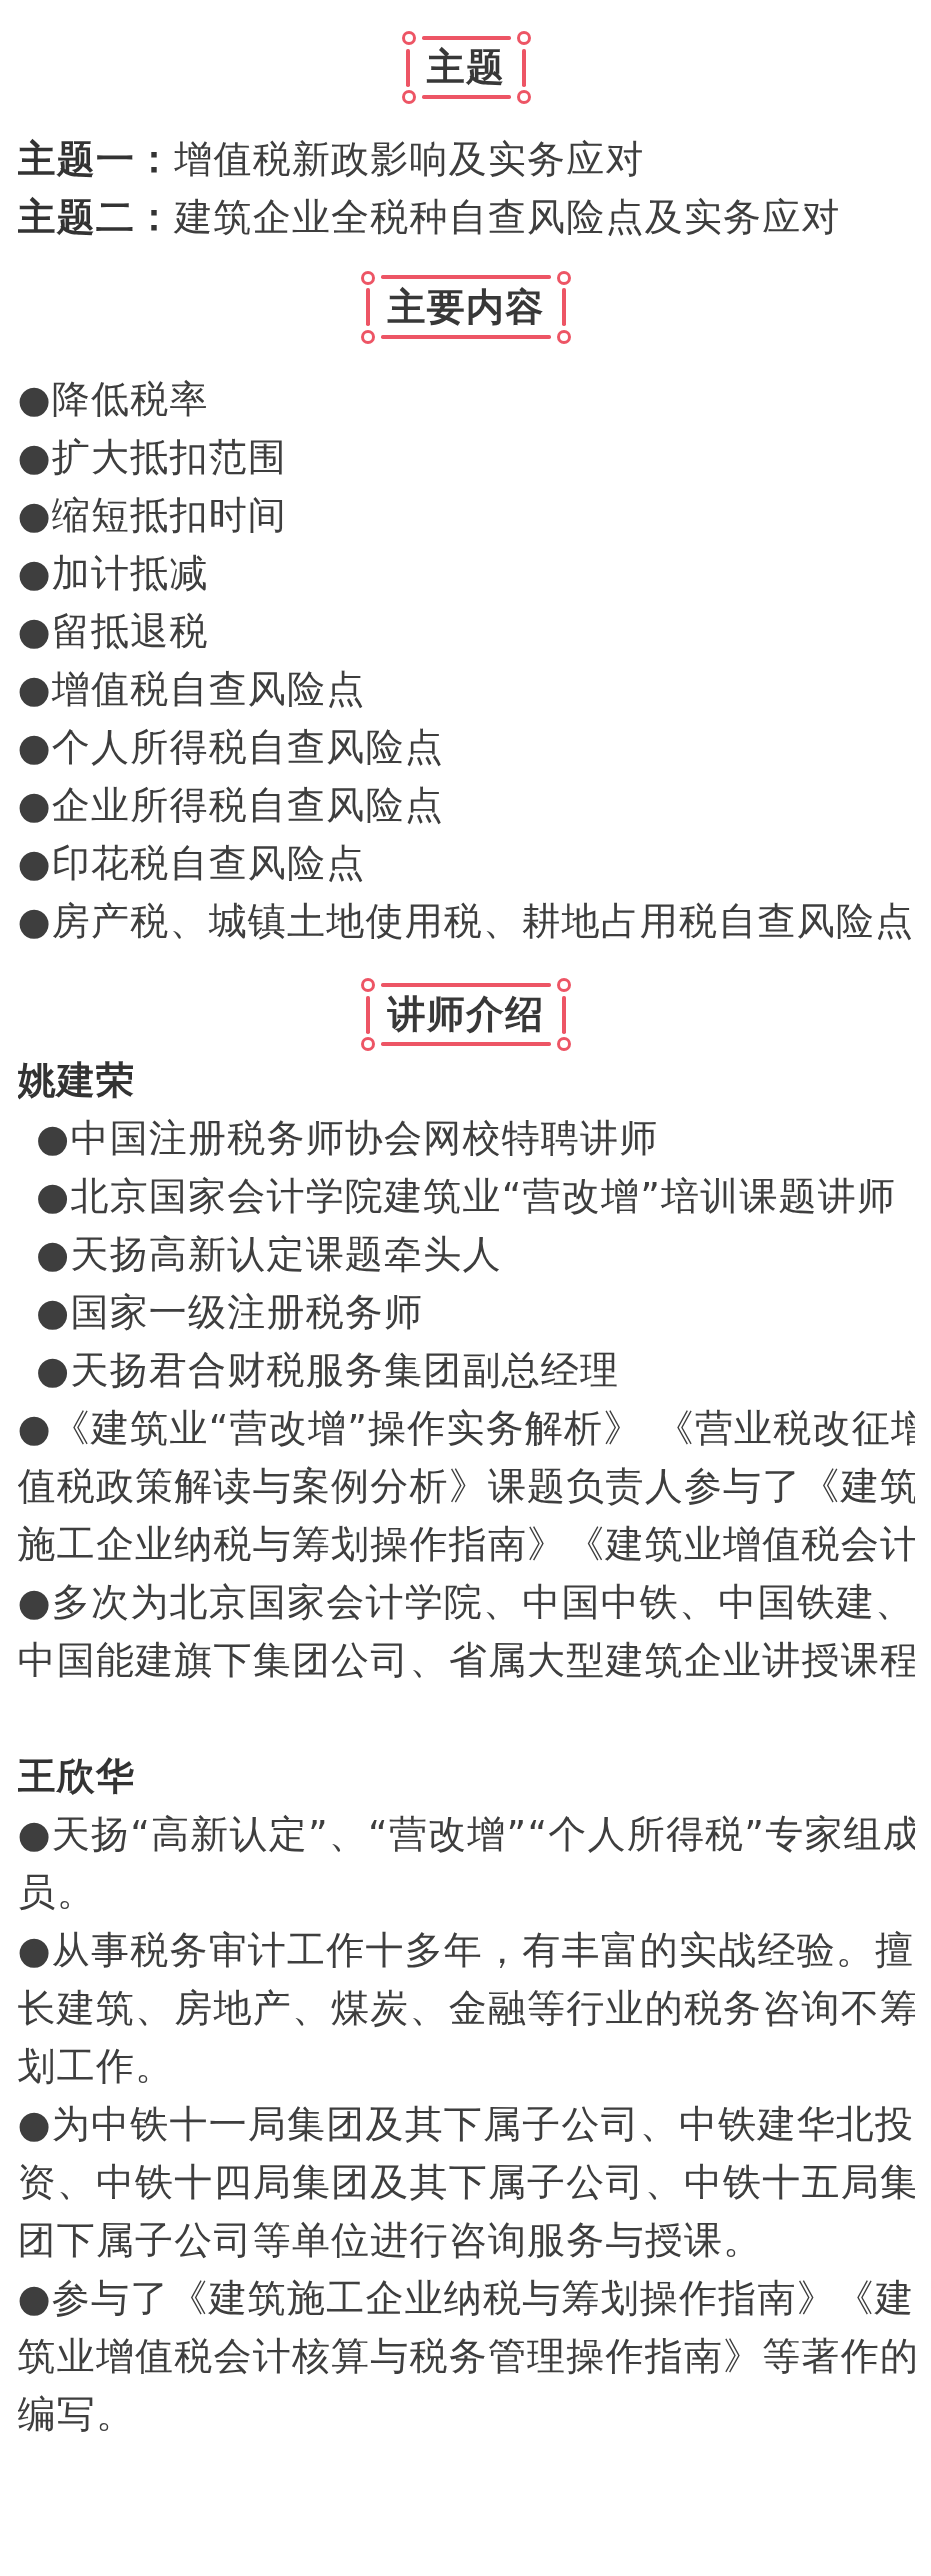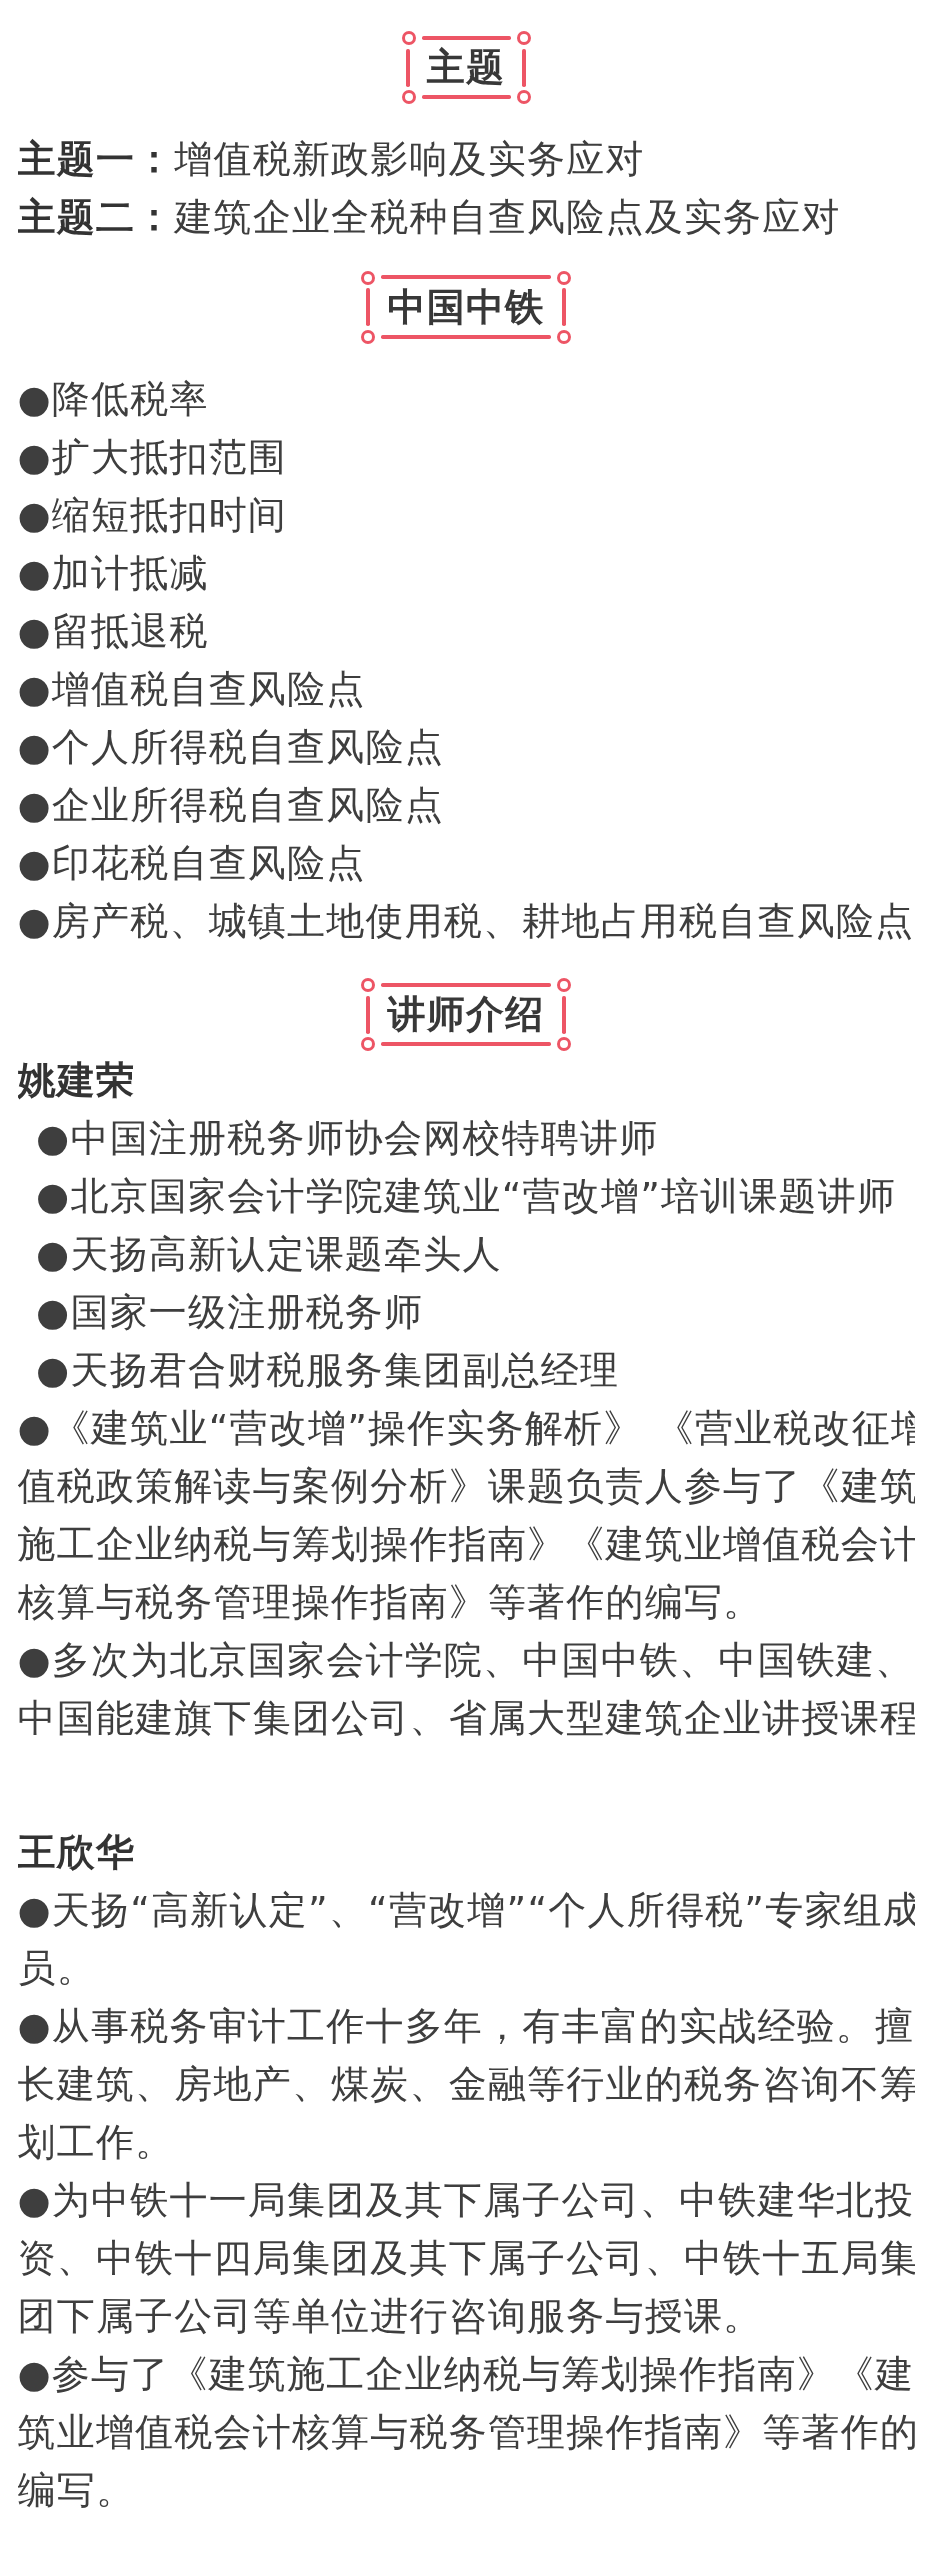--- a/index.html
+++ b/index.html
@@ -94,21 +94,21 @@
   }
   .bullet-item.indent .line {
     padding-left: 18.6px;
   }
   
   .topics        { margin-top: 26px; }
   .badge-wrap.content-badge  { margin-top: 24.5px; }
   .bullets       { margin-top: 26px; }
   .badge-wrap.lecturer-badge { margin-top: 28.5px; }
   .lecturer.first  { }
-  .lecturer.second { margin-top: 76px; }
+  .lecturer.second { margin-top: 58px; }
 </style>
 </head>
 <body>
 
 <div class="page">
 
   <div class="badge-wrap topic-badge">
     <div class="badge" style="--w:115px">
       <span class="dot tl"></span>
       <span class="dot tr"></span>
@@ -130,21 +130,21 @@
   <div class="badge-wrap content-badge">
     <div class="badge" style="--w:196px">
       <span class="dot tl"></span>
       <span class="dot tr"></span>
       <span class="dot bl"></span>
       <span class="dot br"></span>
       <span class="hl top"></span>
       <span class="hl bottom"></span>
       <span class="vl left"></span>
       <span class="vl right"></span>
-      <span class="badge-label">中国中铁</span>
+      <span class="badge-label">主要内容</span>
     </div>
   </div>
 
   <div class="bullets" id="bullets">
       <div class="line">●降低税率</div>
       <div class="line">●扩大抵扣范围</div>
       <div class="line">●缩短抵扣时间</div>
       <div class="line">●加计抵减</div>
       <div class="line">●留抵退税</div>
       <div class="line">●增值税自查风险点</div>
@@ -183,21 +183,20 @@
         <div class="bullet-item indent">
           <div class="line">●国家一级注册税务师</div>
         </div>
         <div class="bullet-item indent">
           <div class="line">●天扬君合财税服务集团副总经理</div>
         </div>
         <div class="bullet-item">
           <div class="line">●《建筑业“营改增”操作实务解析》 《营业税改征增</div>
           <div class="line">值税政策解读与案例分析》课题负责人参与了《建筑</div>
           <div class="line">施工企业纳税与筹划操作指南》《建筑业增值税会计</div>
-          <div class="line">核算与税务管理操作指南》等著作的编写。</div>
         </div>
         <div class="bullet-item">
           <div class="line">●多次为北京国家会计学院、中国中铁、中国铁建、</div>
           <div class="line">中国能建旗下集团公司、省属大型建筑企业讲授课程</div>
         </div>
       </div>
       <div class="lecturer second">
         <div class="line lect-name">王欣华</div>
         <div class="bullet-item">
           <div class="line">●天扬“高新认定”、“营改增”“个人所得税”专家组成</div>

